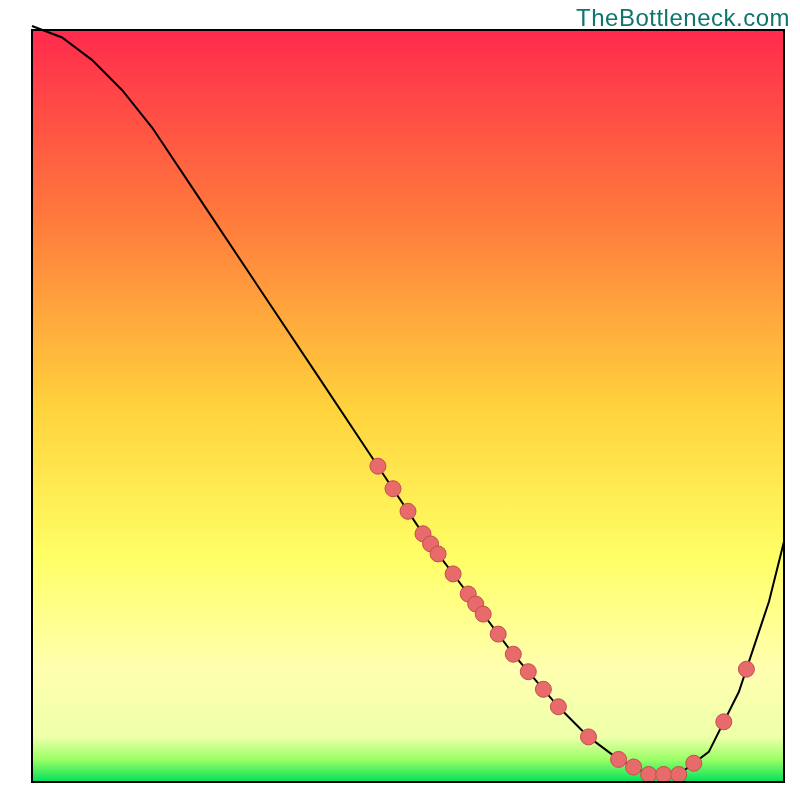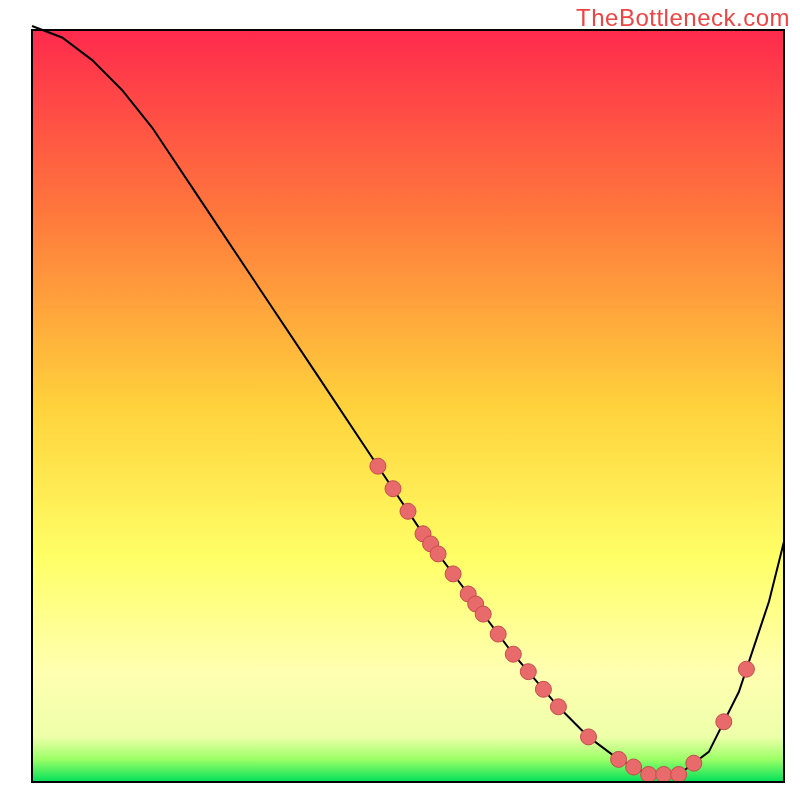--- a/index.html
+++ b/index.html
@@ -15,21 +15,21 @@
     position: relative;
     width: 800px;
     height: 800px;
   }
   .watermark {
     position: absolute;
     top: 4px;
     right: 10px;
     font-size: 24px;
     font-weight: 500;
-    color: #ef4444;
+    color: #0f766e;
     letter-spacing: 0.5px;
     z-index: 10;
   }
   svg {
     position: absolute;
     top: 0;
     left: 0;
   }
 </style>
 </head>

